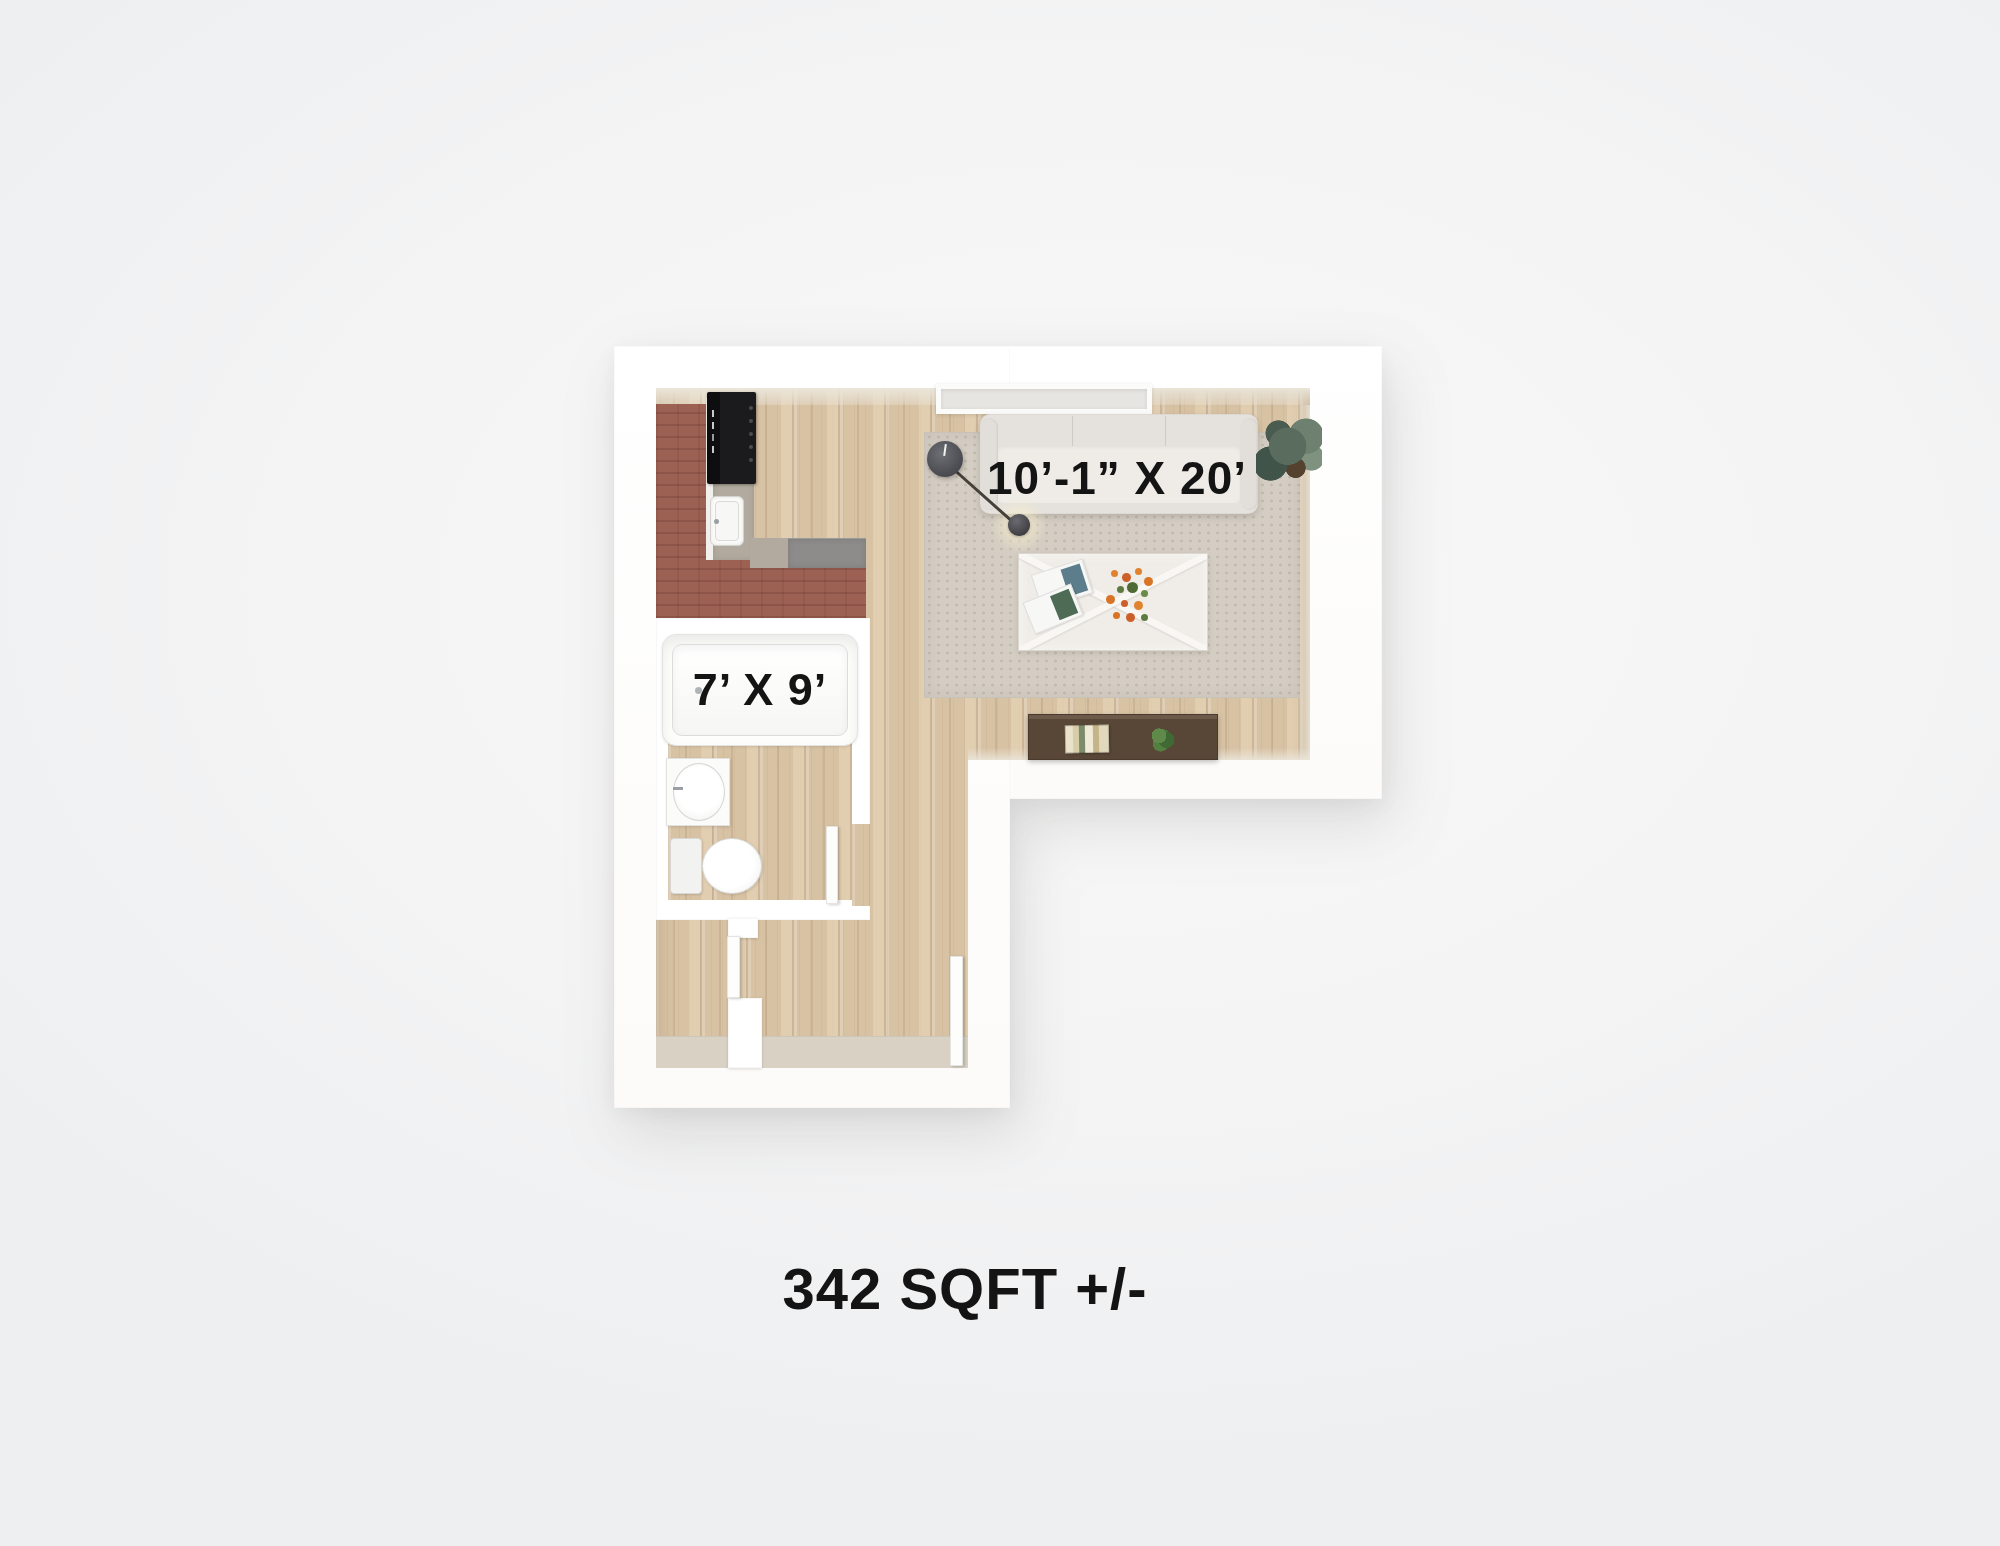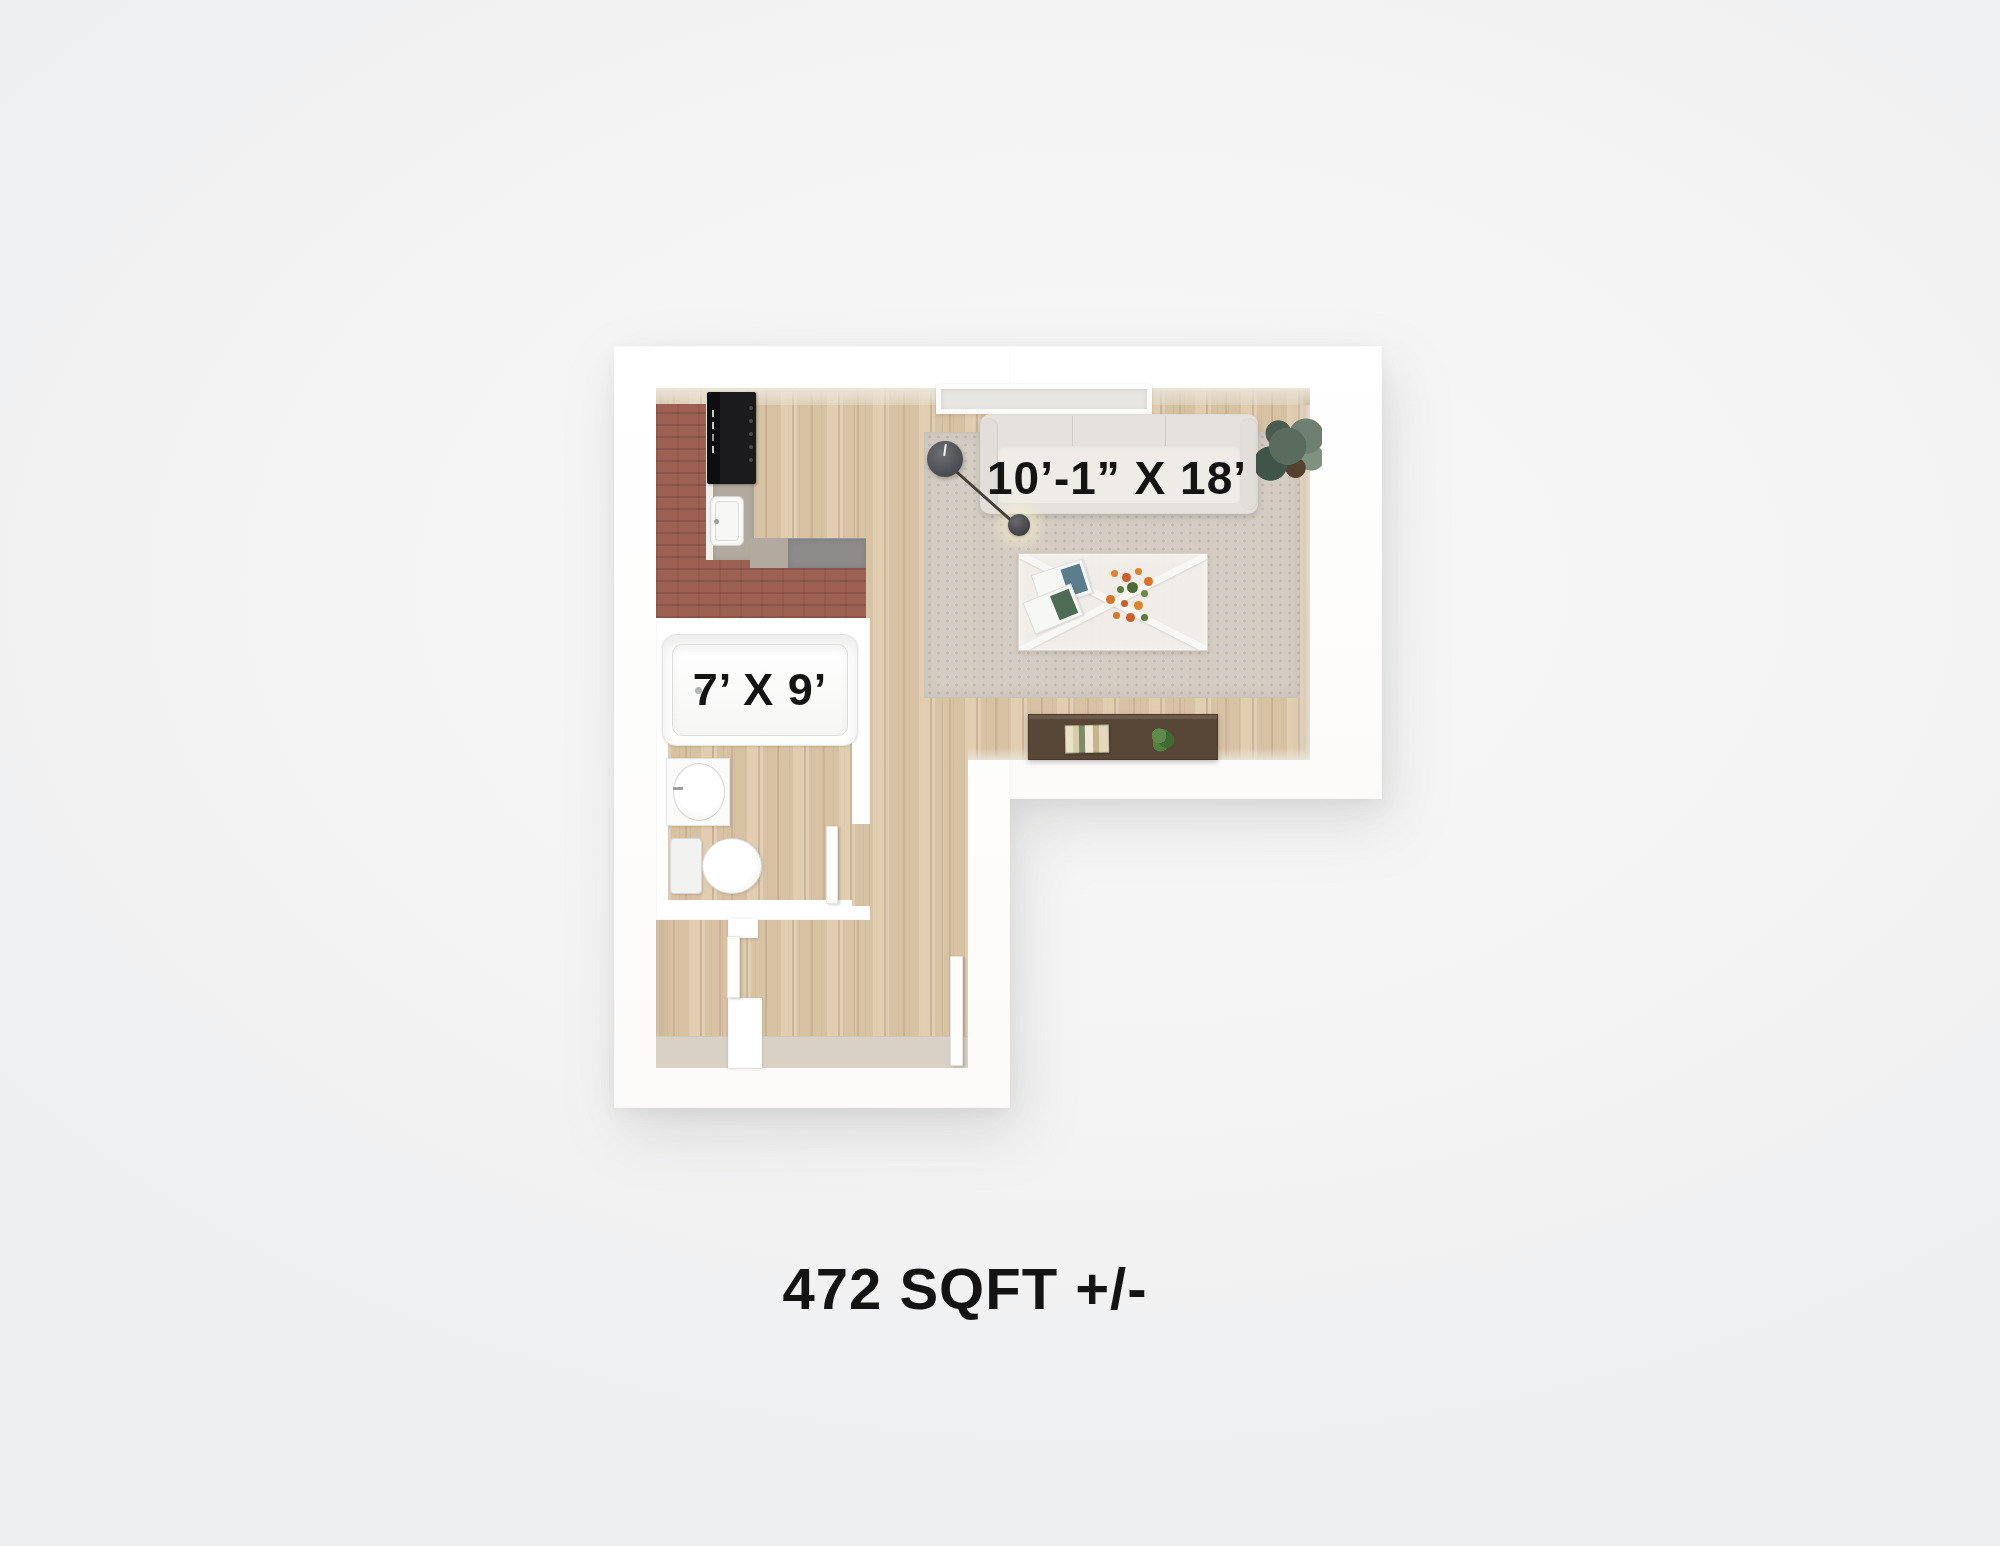--- a/index.html
+++ b/index.html
@@ -222,18 +222,18 @@
       <div class="abs bouquet" style="left:92px; top:16px;"></div>
     </div>
 
     <div class="abs console" style="left:1028px; top:714px; width:190px; height:46px;">
       <div class="abs book-row" style="left:36px; top:10px; width:44px; height:28px;"></div>
       <div class="abs console-plant" style="left:118px; top:10px; width:30px; height:27px;"></div>
     </div>
 
     <div class="abs corner-plant" style="left:1256px; top:416px; width:66px; height:72px;"></div>
 
-    <div class="abs dim-label dim-living" style="left:967px; top:452px; width:300px; height:52px;">10’-1” X 18’</div>
-  </div>
-
-  <div class="abs area-label" style="left:665px; top:1243px; width:600px; height:90px;">472 SQFT +/-</div>
+    <div class="abs dim-label dim-living" style="left:967px; top:452px; width:300px; height:52px;">10’-1” X 20’</div>
+  </div>
+
+  <div class="abs area-label" style="left:665px; top:1243px; width:600px; height:90px;">342 SQFT +/-</div>
 
 </div>
 
 </body></html>

